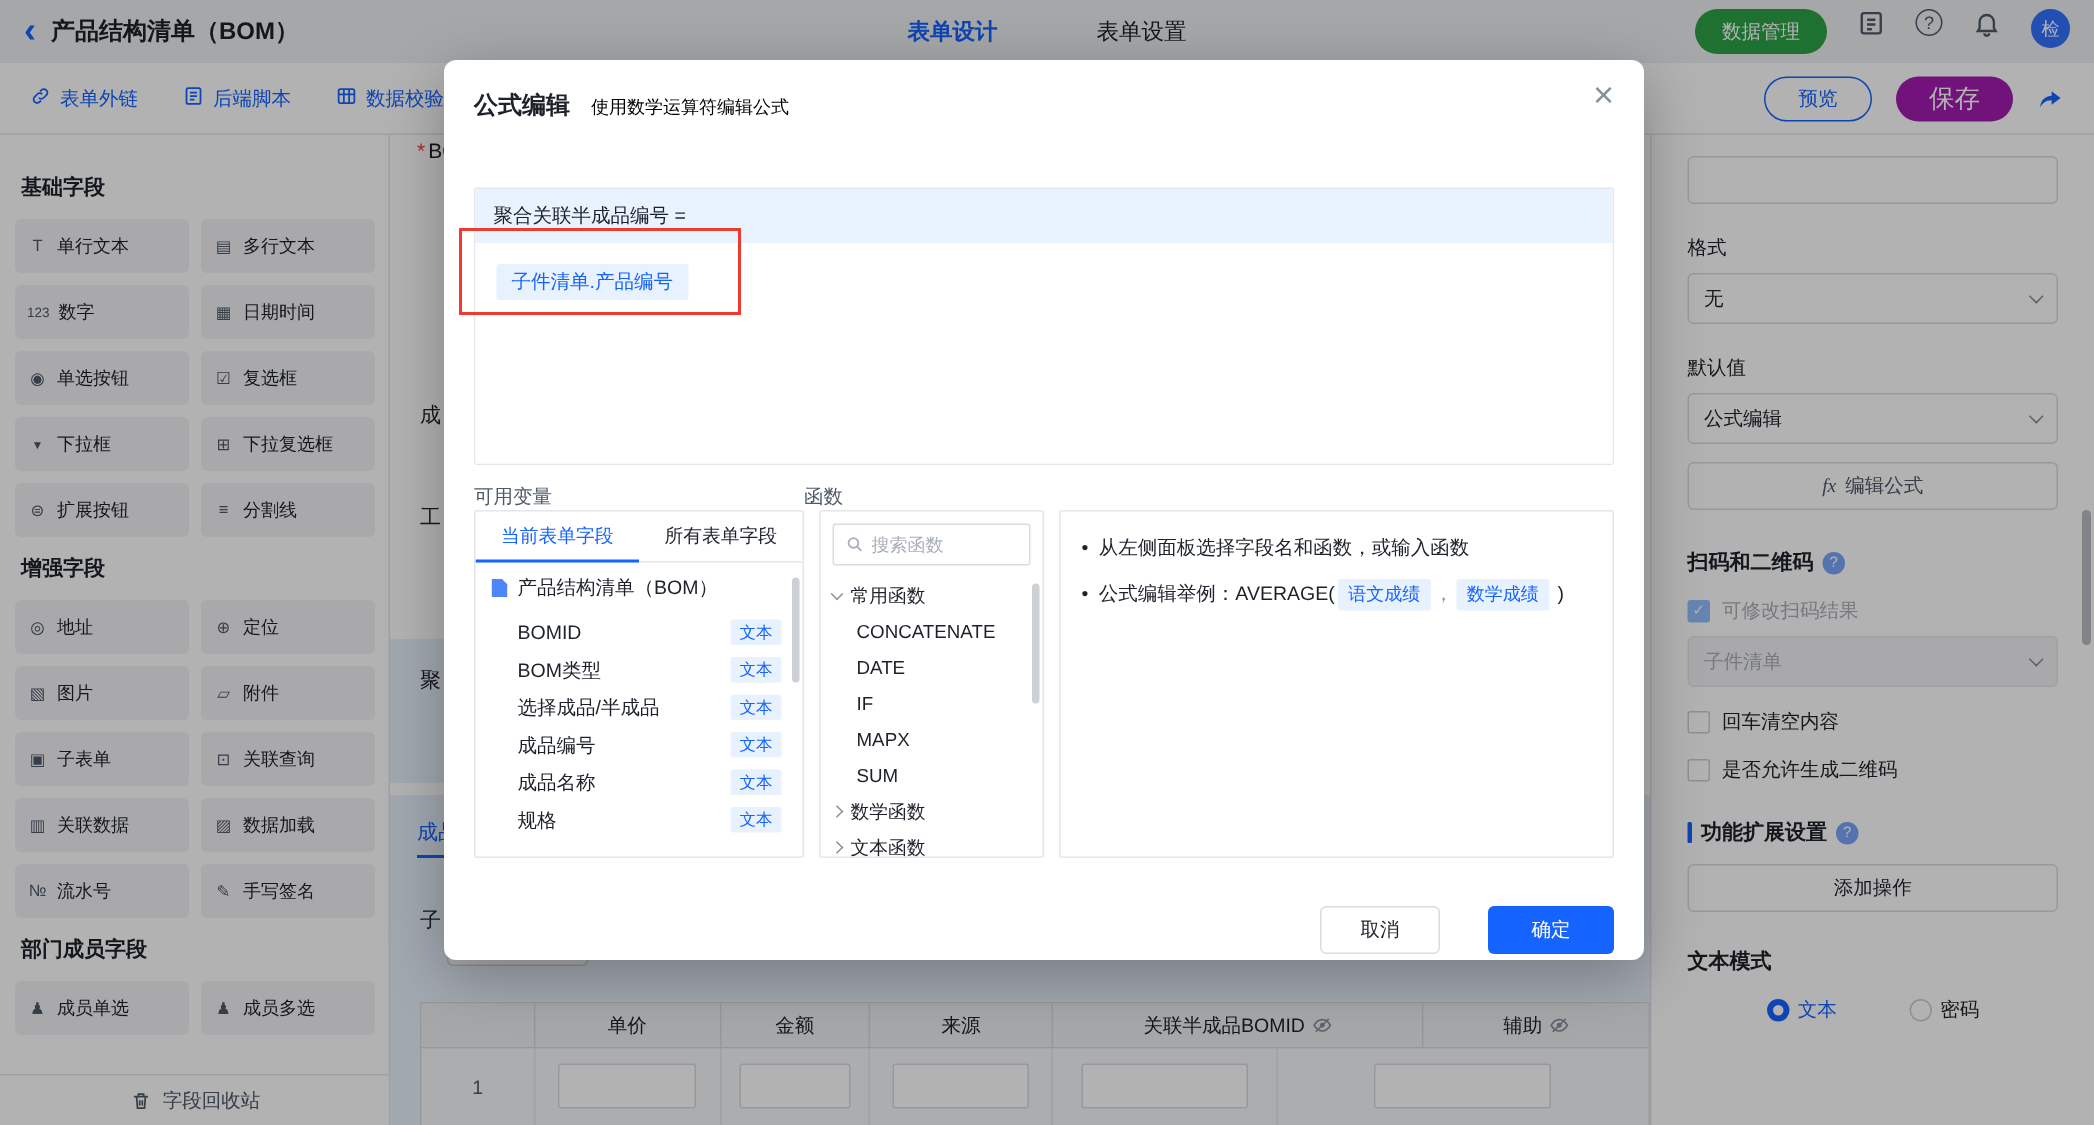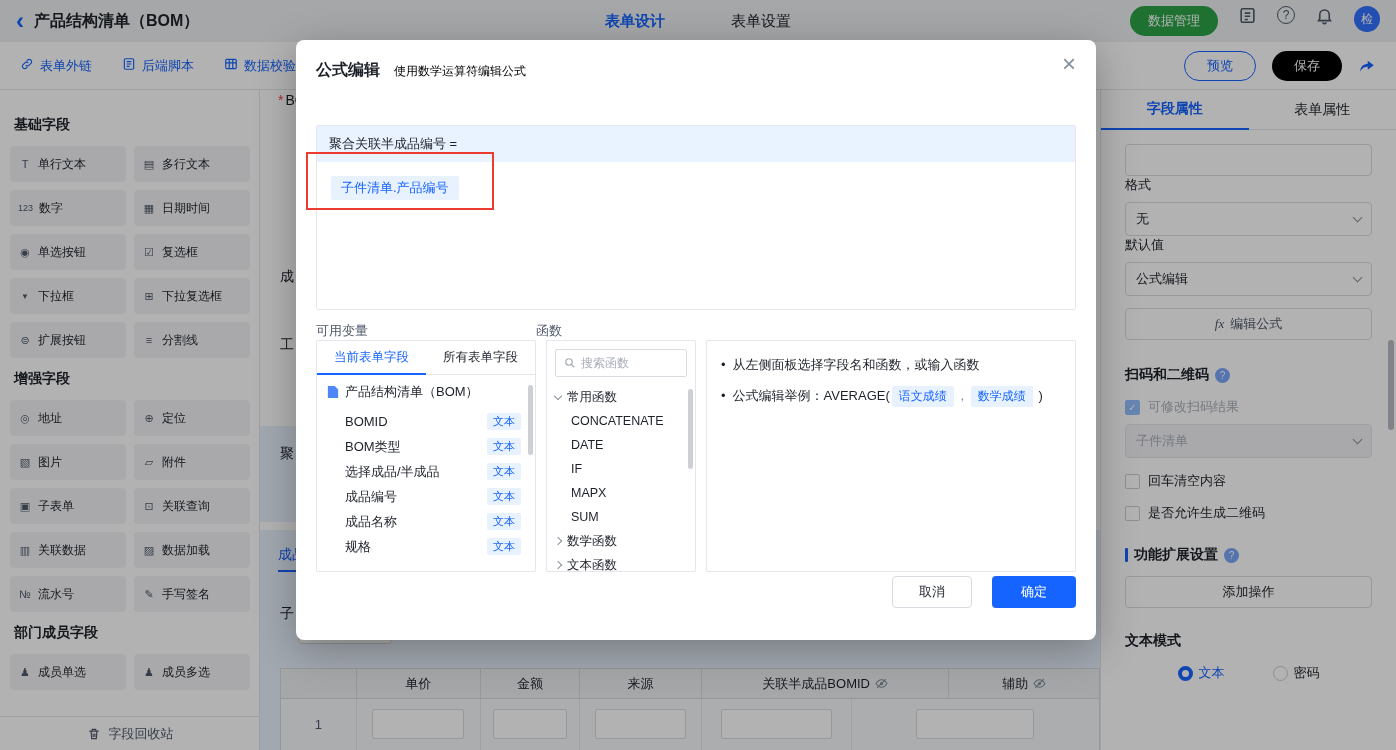--- a/index.html
+++ b/index.html
@@ -17,21 +17,21 @@
 .btn-green{background:#2ba245;color:#fff;font-size:13px;height:30px;padding:0 18px;border-radius:15px;border:none;display:flex;align-items:center;cursor:pointer}
 .h-ico{color:#4e5969}
 .help-badge{width:18px;height:18px;border-radius:50%;border:1.5px solid #4e5969;font-size:12px;display:flex;align-items:center;justify-content:center;color:#4e5969}
 .avatar{width:26px;height:26px;border-radius:50%;background:#3370ff;color:#fff;font-size:12px;display:flex;align-items:center;justify-content:center}
 
 
 .toolbar{position:absolute;top:42px;left:0;width:1396px;height:48px;background:#fff;border-bottom:1px solid #e5e6eb;display:flex;align-items:center;padding:0 20px;z-index:4}
 .tb-item{display:flex;align-items:flex-start;gap:6px;color:#1664ff;font-size:13px;margin-right:30px;cursor:pointer}
 .tb-right{margin-left:auto;display:flex;align-items:center;gap:16px}
 .btn-preview{height:30px;padding:0 22px;border-radius:15px;border:1px solid #1664ff;color:#1664ff;background:#fff;font-size:13px;cursor:pointer}
-.btn-save{height:30px;padding:0 22px;border-radius:15px;border:none;color:#fff;background:#000000;font-size:13px;cursor:pointer}
+.btn-save{height:30px;padding:0 22px;border-radius:15px;border:none;color:#fff;background:#a21caf;font-size:17px;cursor:pointer}
 
 
 .sidebar{position:absolute;top:90px;left:0;width:260px;bottom:0;background:#fff;border-right:1px solid #e5e6eb;padding:14px 8px 40px 8px;overflow:hidden}
 .sec-title{font-size:14px;font-weight:bold;margin:12px 0 12px 6px}
 .f-grid{display:flex;flex-wrap:wrap;gap:8px;padding-left:2px}
 .f-item{width:116px;height:36px;background:#f2f3f5;border-radius:4px;display:flex;align-items:center;padding:0 8px;gap:6px;cursor:pointer}
 .f-ico{color:#4e5969;font-size:11px;min-width:14px;text-align:center;flex:none}
 .f-label{font-size:12px;color:#1d2129;white-space:nowrap}
 .recycle{position:absolute;bottom:0;left:0;width:260px;height:34px;border-top:1px solid #e5e6eb;background:#fff;display:flex;align-items:center;justify-content:center;gap:8px;font-size:13px;color:#4e5969;cursor:pointer}
 
@@ -53,21 +53,21 @@
 .row-num{font-size:13px;color:#4e5969;padding-top:8px}
 .eye-ico{color:#86909c}
 
 
 .props{position:absolute;top:90px;right:0;width:296px;bottom:0;background:#fff;border-left:1px solid #e5e6eb}
 .p-tabs{display:flex;height:40px;border-bottom:1px solid #e5e6eb}
 .p-tab{flex:1;display:flex;align-items:center;justify-content:center;font-size:14px;cursor:pointer}
 .p-tab.active{color:#1664ff;font-weight:bold;border-bottom:2px solid #1664ff;margin-bottom:-1px}
 .p-body{padding:14px 24px;position:relative}
 .p-input{width:100%;height:32px;border:1px solid #d9dce1;border-radius:4px;background:#fff}
-.p-label{font-size:13px;}
+.p-label{font-size:13px;margin-top:20px}
 .p-select{margin-top:8px;height:34px;border:1px solid #d9dce1;border-radius:4px;display:flex;align-items:center;justify-content:space-between;padding:0 10px;font-size:13px;background:#fff;cursor:pointer}
 .p-select.disabled{background:#f2f3f5;color:#a9aeb8;border-color:#e5e6eb}
 .chev{width:7px;height:7px;border-right:1.5px solid #86909c;border-bottom:1.5px solid #86909c;transform:rotate(45deg);margin-top:-4px}
 .p-btn{margin-top:12px;width:100%;height:32px;border:1px solid #d9dce1;border-radius:4px;background:#fff;font-size:13px;color:#4e5969;display:flex;align-items:center;justify-content:center;gap:6px;cursor:pointer}
 .fx{font-style:italic;font-family:"Liberation Serif","DejaVu Serif",serif;font-size:13px}
 .p-sec{margin-top:26px;font-size:14px;font-weight:bold;display:flex;align-items:center;gap:6px}
 .qmark{width:15px;height:15px;border-radius:50%;background:#7aa5f9;color:#fff;font-size:10px;display:flex;align-items:center;justify-content:center;font-weight:normal;flex:none}
 .blue-bar{width:3px;height:14px;background:#1664ff;border-radius:1px;flex:none}
 .cb-row{margin-top:14px;display:flex;align-items:center;gap:8px;font-size:13px}
 .cb{width:15px;height:15px;border:1.5px solid #c9cdd4;border-radius:2px;background:#fff;flex:none;cursor:pointer}
@@ -110,21 +110,21 @@
 .fsearch input::placeholder{color:#a9aeb8}
 .fgroup{height:24px;display:flex;align-items:center;gap:6px;padding:0 8px;font-size:12.5px;cursor:pointer}
 .fitem{height:24px;display:flex;align-items:center;padding-left:24px;font-size:12.5px;cursor:pointer}
 .tchev{display:inline-block;width:6px;height:6px;border-right:1.3px solid #86909c;border-bottom:1.3px solid #86909c;flex:none}
 .tchev.down{transform:rotate(45deg);margin-top:-3px}
 .tchev.right{transform:rotate(-45deg)}
 .fscroll{position:absolute;right:2px;top:48px;width:5px;height:80px;background:#cdd0d5;border-radius:3px;cursor:pointer}
 .tip{display:flex;gap:7px;font-size:13px;line-height:1.6;margin-bottom:10px}
 .tip-chip{display:inline-block;background:#e8f2ff;color:#1664ff;font-size:12px;padding:1px 7px;border-radius:2px;margin:0 2px}
 .tip-comma{color:#86909c}
-.m-foot{position:absolute;right:20px;bottom:32px;display:flex;gap:20px}
+.m-foot{position:absolute;right:20px;bottom:4px;display:flex;gap:32px}
 .btn-cancel{width:80px;height:32px;border:1px solid #d9dce1;border-radius:4px;background:#fff;font-size:13px;color:#1d2129;cursor:pointer}
 .btn-ok{width:84px;height:32px;border:none;border-radius:4px;background:#1664ff;font-size:13px;color:#fff;cursor:pointer}
 </style>
 </head>
 <body>
 
 <div class="header">
   <span class="back">‹</span>
   <span class="h-title">产品结构清单（BOM）</span>
   <div class="h-nav">
@@ -361,24 +361,20 @@
           <span class="st-input"></span>
         </div>
       <div class="st-bcell" style="width:248px">
           <span class="st-input"></span>
         </div>
     </div>
   </div>
 </main>
 
 <aside class="props">
-  <div class="p-tabs">
-    <div class="p-tab active">字段属性</div>
-    <div class="p-tab">表单属性</div>
-  </div>
   <div class="p-body">
     <input class="p-input" style="">
     <div class="p-label">格式</div>
     <div class="p-select">
         <span>无</span>
         <span class="chev"></span>
       </div>
     <div class="p-label">默认值</div>
     <div class="p-select">
         <span>公式编辑</span>

